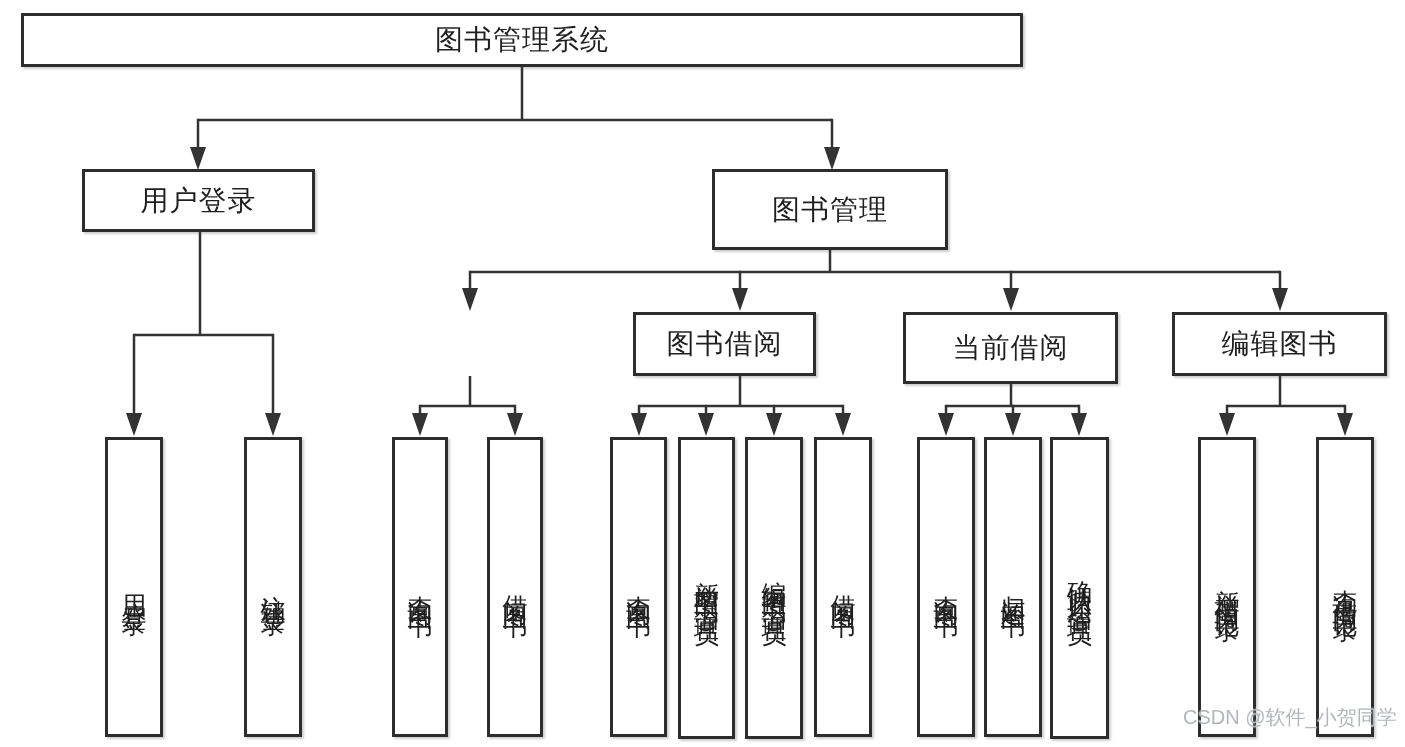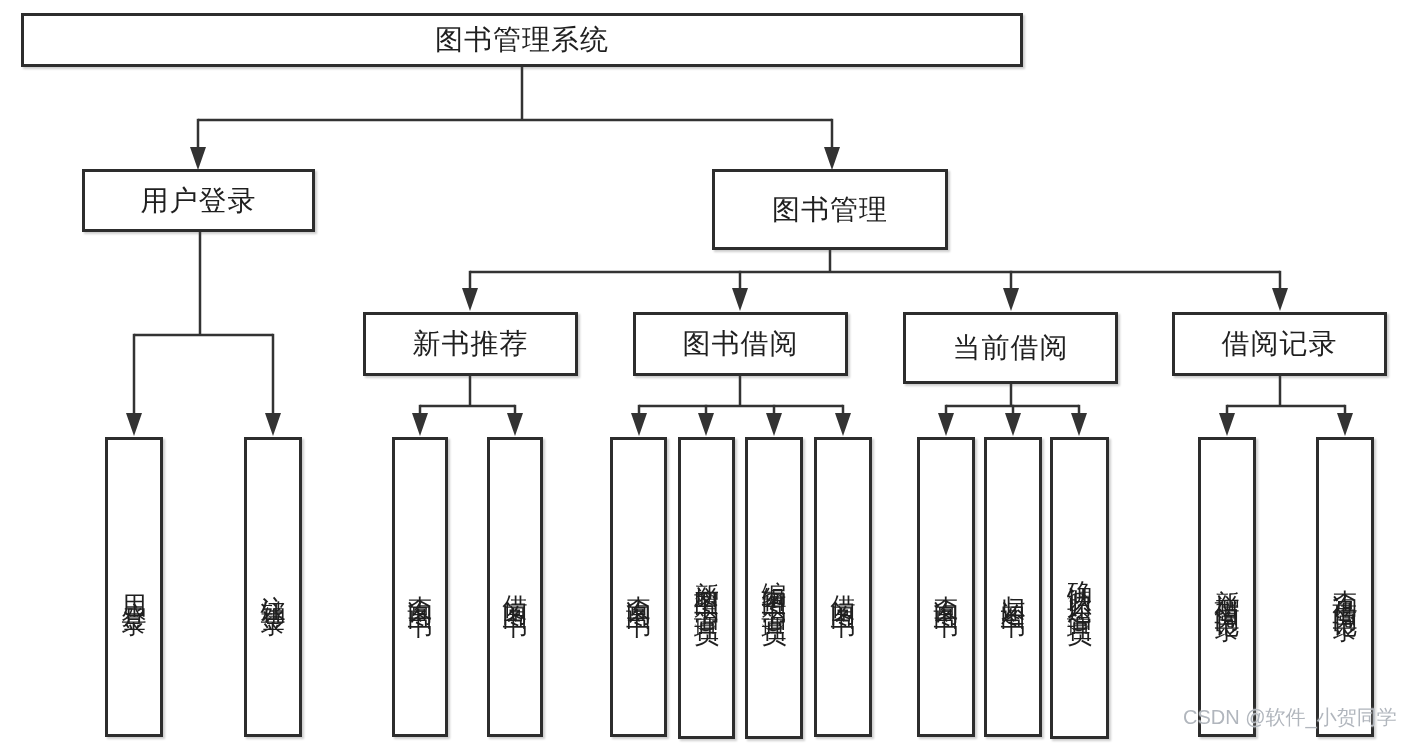--- a/index.html
+++ b/index.html
@@ -136,31 +136,28 @@
     <span>图书管理系统</span>
   </div>
 
   <div class="box hbox" style="left:82px; top:169px; width:233px; height:63px">
     <span>用户登录</span>
   </div>
   <div class="box hbox" style="left:712px; top:169px; width:236px; height:81px">
     <span>图书管理</span>
   </div>
 
-  <div class="box hbox" style="left:363px; top:312px; width:215px; height:64px">
-    <span>新书推荐</span>
-  </div>
-  <div class="box hbox" style="left:633px; top:312px; width:215px; height:64px">
+  <div class="box hbox" style="left:633px; top:312px; width:183px; height:64px">
     <span>图书借阅</span>
   </div>
   <div class="box hbox" style="left:903px; top:312px; width:215px; height:72px">
     <span>当前借阅</span>
   </div>
   <div class="box hbox" style="left:1172px; top:312px; width:215px; height:64px">
-    <span>借阅记录</span>
+    <span>编辑图书</span>
   </div>
 
   <div class="box vbox" style="left:105px; top:437px; width:58px; height:300px">
     <span>用户登录</span>
   </div>
   <div class="box vbox" style="left:244px; top:437px; width:58px; height:300px">
     <span>注销登录</span>
   </div>
 
   <div class="box vbox" style="left:392px; top:437px; width:56px; height:300px">

